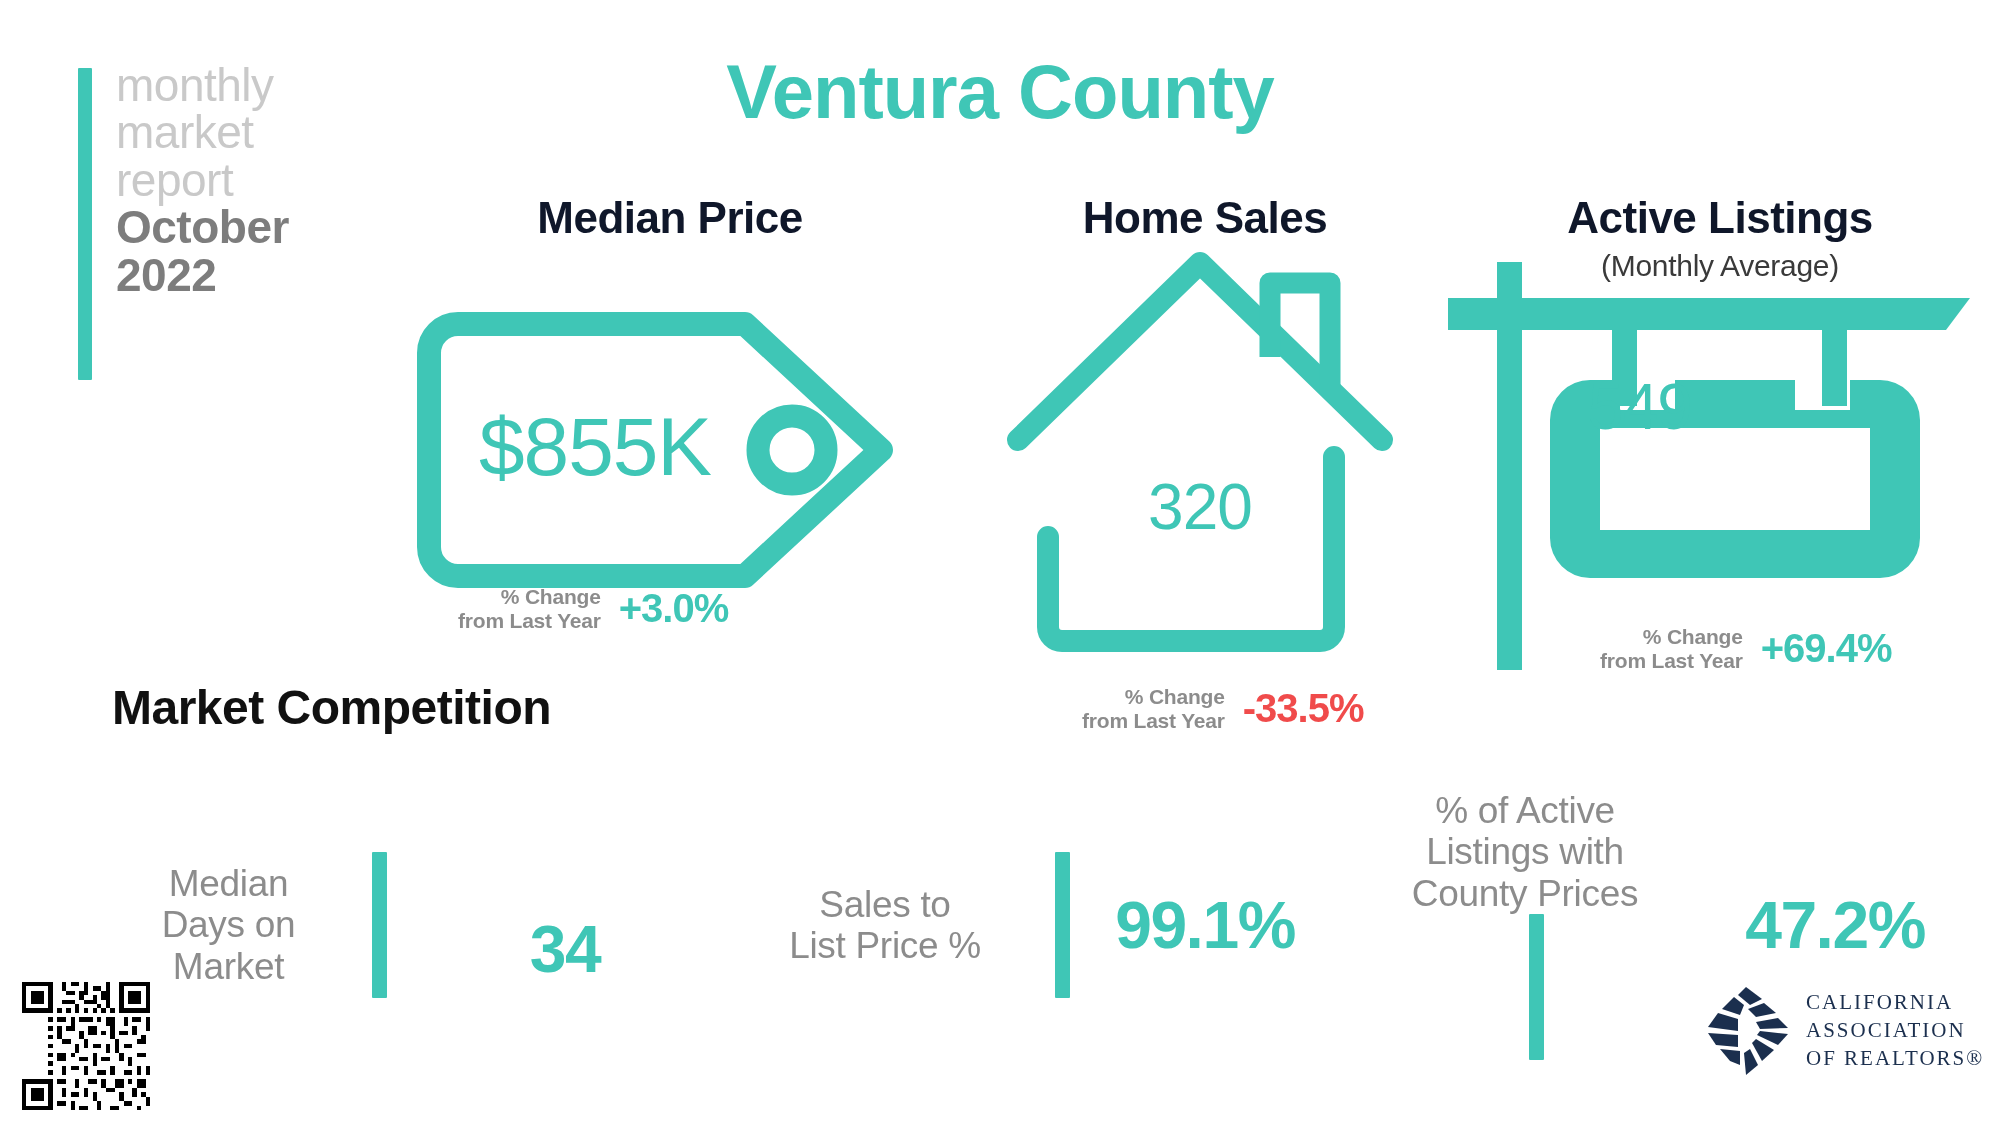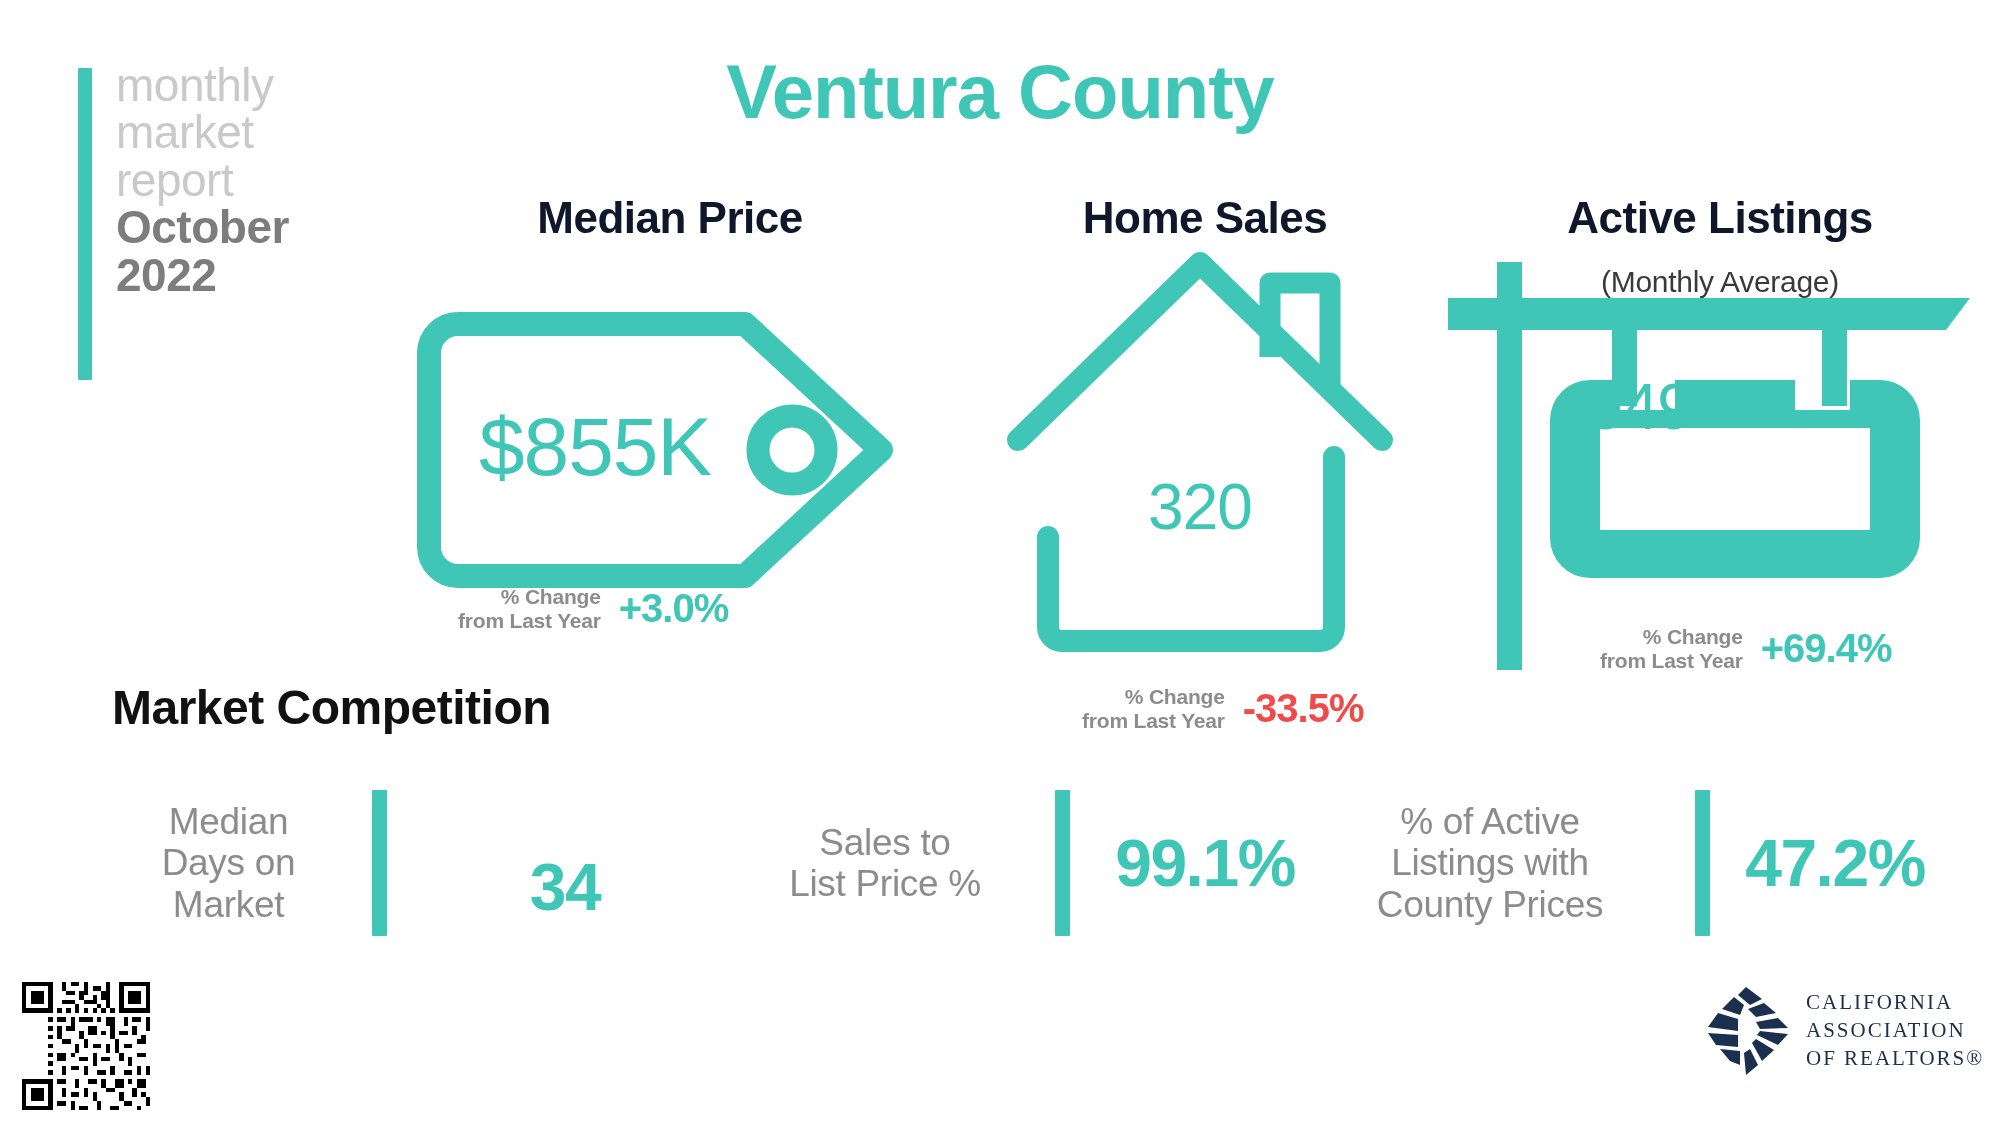--- a/index.html
+++ b/index.html
@@ -140,21 +140,21 @@
 <div class="abs pct-wrap" style="left:1082px;top:685px;">
   <div class="pct-label">
     <span>% Change</span><br>
     <span>from Last Year</span>
   </div>
   <div class="pct-value neg">-33.5%</div>
 </div>
 
 <div class="abs" style="left:1470px;top:193px;width:500px;">
   <div class="sec-title">Active Listings</div>
-  <div class="sec-sub" style="margin-top:22px;">(Monthly Average)</div>
+  <div class="sec-sub" style="margin-top:6px;">(Monthly Average)</div>
 </div>
 
 <div class="abs" style="left:1440px;top:250px;width:560px;height:420px;">
   <svg width="560" height="420" viewBox="0 0 560 420" xmlns="http://www.w3.org/2000/svg">
 
     <rect x="57" y="12" width="25" height="408" fill="#3FC6B6"></rect>
 
     <path d="M 8 48 L 530 48 L 506 80 L 8 80 Z" fill="#3FC6B6"></path>
 
     <rect x="172" y="76" width="25" height="80" fill="#3FC6B6"></rect>
@@ -199,21 +199,21 @@
 
   <div class="mc-cell" style="width:380px;justify-content:flex-end;">
     <div class="mc-label" style="width:260px;">
       <span>Sales to</span><br>
       <span>List Price %</span>
     </div>
     <div class="mc-bar" style="margin-left:40px;"></div>
   </div>
   <div class="mc-value" style="width:270px;">99.1%</div>
 
-  <div class="mc-cell" style="width:370px;justify-content:space-between;">
+  <div class="mc-cell" style="width:370px;justify-content:flex-start;flex-direction:column;">
     <div class="mc-label" style="width:300px;">
       <span>% of Active</span><br>
       <span>Listings with</span><br>
       <span>County Prices</span>
     </div>
     <div class="mc-bar" style="margin-left:22px;"></div>
   </div>
   <div class="mc-value" style="width:250px;">47.2%</div>
 
 </div>

